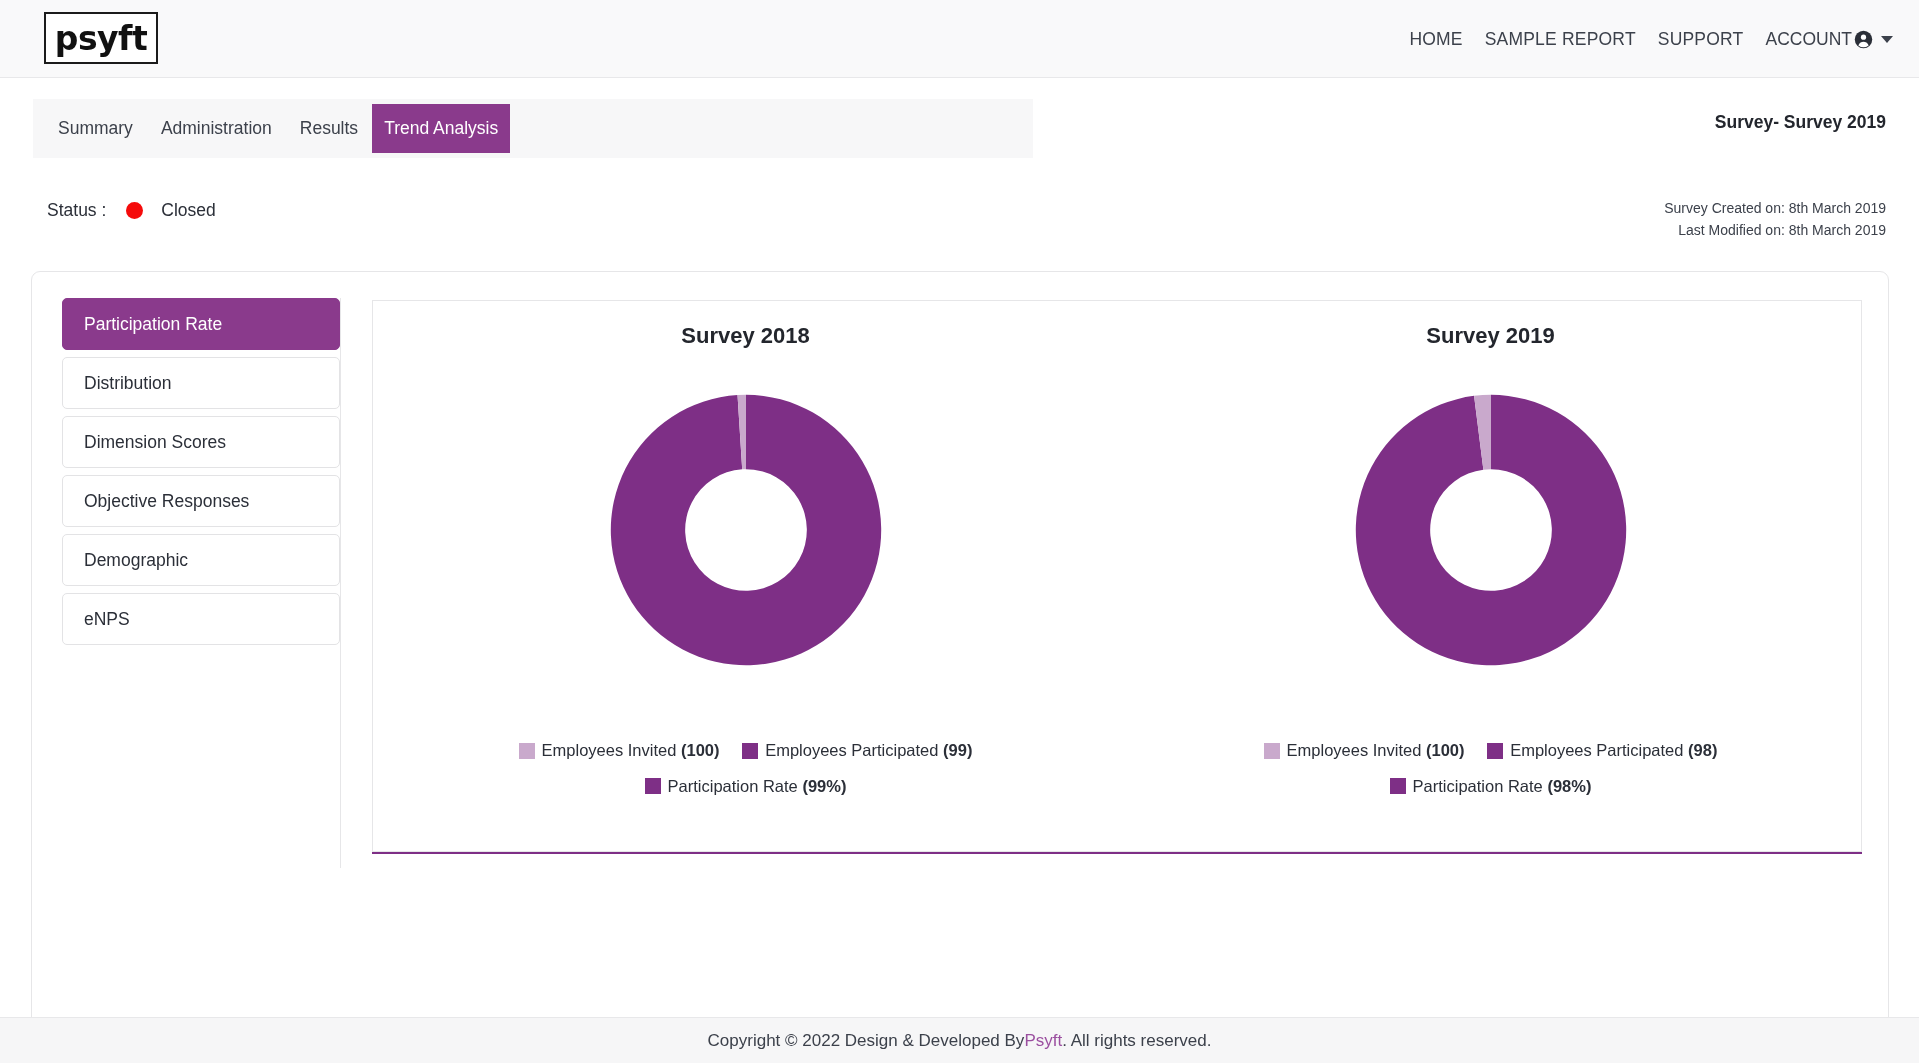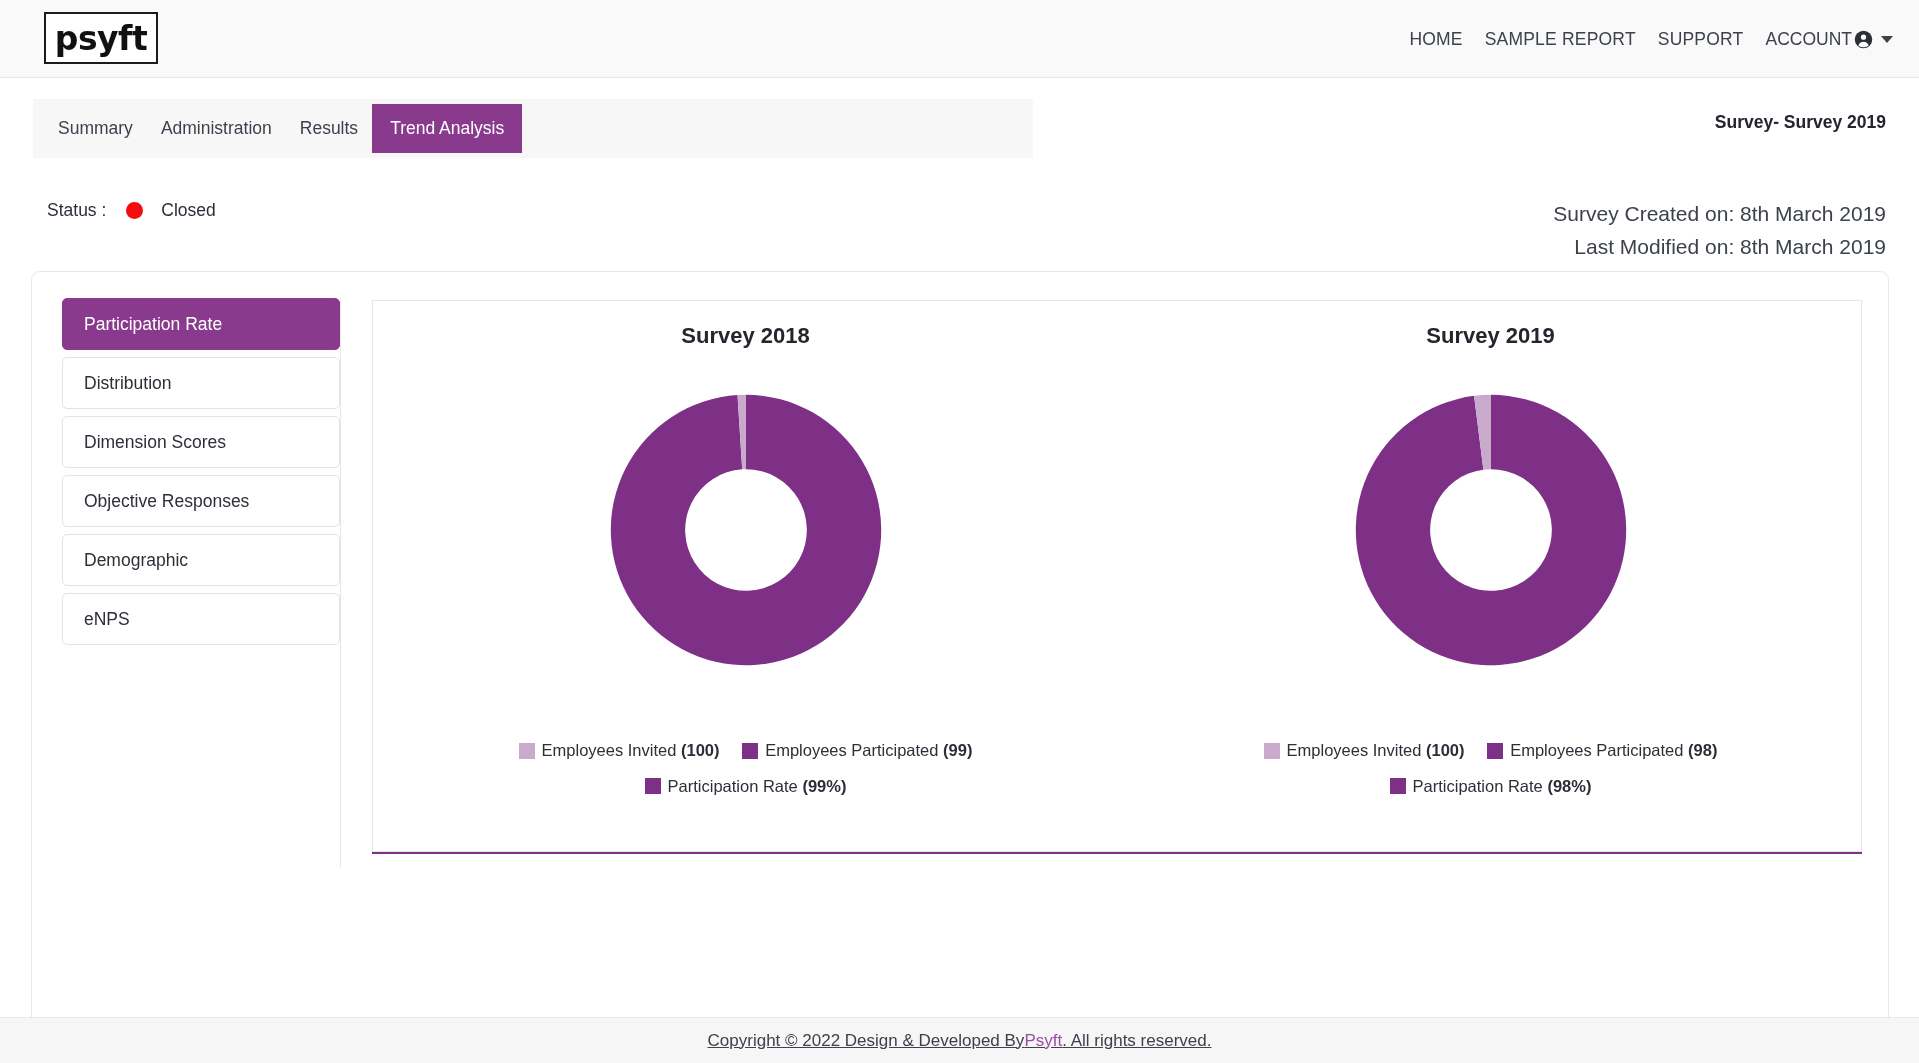--- a/index.html
+++ b/index.html
@@ -57,40 +57,40 @@
     background: #f7f7f8;
     display: flex; align-items: center;
   }
   .tab {
     font-size: 17.5px; color: #3c414b;
     padding: 11px 14px; cursor: pointer; white-space: nowrap;
   }
   .tab.first { margin-left: 11px; }
   .tab.active {
     background: #8a3a8c; color: #ffffff;
-    padding: 14px 18px;
+    padding: 14px 12px;
   }
   .survey-title {
     position: absolute; right: 33px; top: 112px;
     font-size: 17.5px; font-weight: 700; color: #23262d;
   }
 
   
   .status-row {
     position: absolute; left: 47px; top: 200px;
     font-size: 17.5px; color: #2b2f38;
     display: flex; align-items: center; gap: 14px;
   }
   .status-dot {
     display: inline-block; width: 17px; height: 17px;
     border-radius: 50%; background: #f50b0b; margin: 0 4px 0 6px;
   }
   .meta-block {
     position: absolute; right: 33px; top: 198px;
-    text-align: right; font-size: 21px; color: #3c414b;
+    text-align: right; font-size: 14px; color: #3c414b;
     line-height: 1.55;
   }
 
   
   .main-card {
     position: absolute; left: 31px; top: 271px;
     width: 1858px; height: 764px;
     background: #ffffff;
     border: 1px solid #e6e6e8;
     border-radius: 9px;
@@ -158,21 +158,21 @@
   .legend-text { white-space: nowrap; }
   .legend-text b { font-weight: 700; }
 
   
   .footer {
     position: absolute; left: 0; top: 1017px;
     width: 1919px; height: 46px;
     background: #f6f6f7;
     border-top: 1px solid #e8e8ea;
     display: flex; align-items: center; justify-content: center;
-    font-size: 17px; color: #3c414b; text-decoration: underline;
+    font-size: 17px; color: #3c414b;
   }
   .footer a { color: #9b4fa0; text-decoration: none; }
 </style>
 </head>
 <body>
 
 <div class="header">
   <div class="logo-box">
     <span class="logo-text">psyft</span>
   </div>

